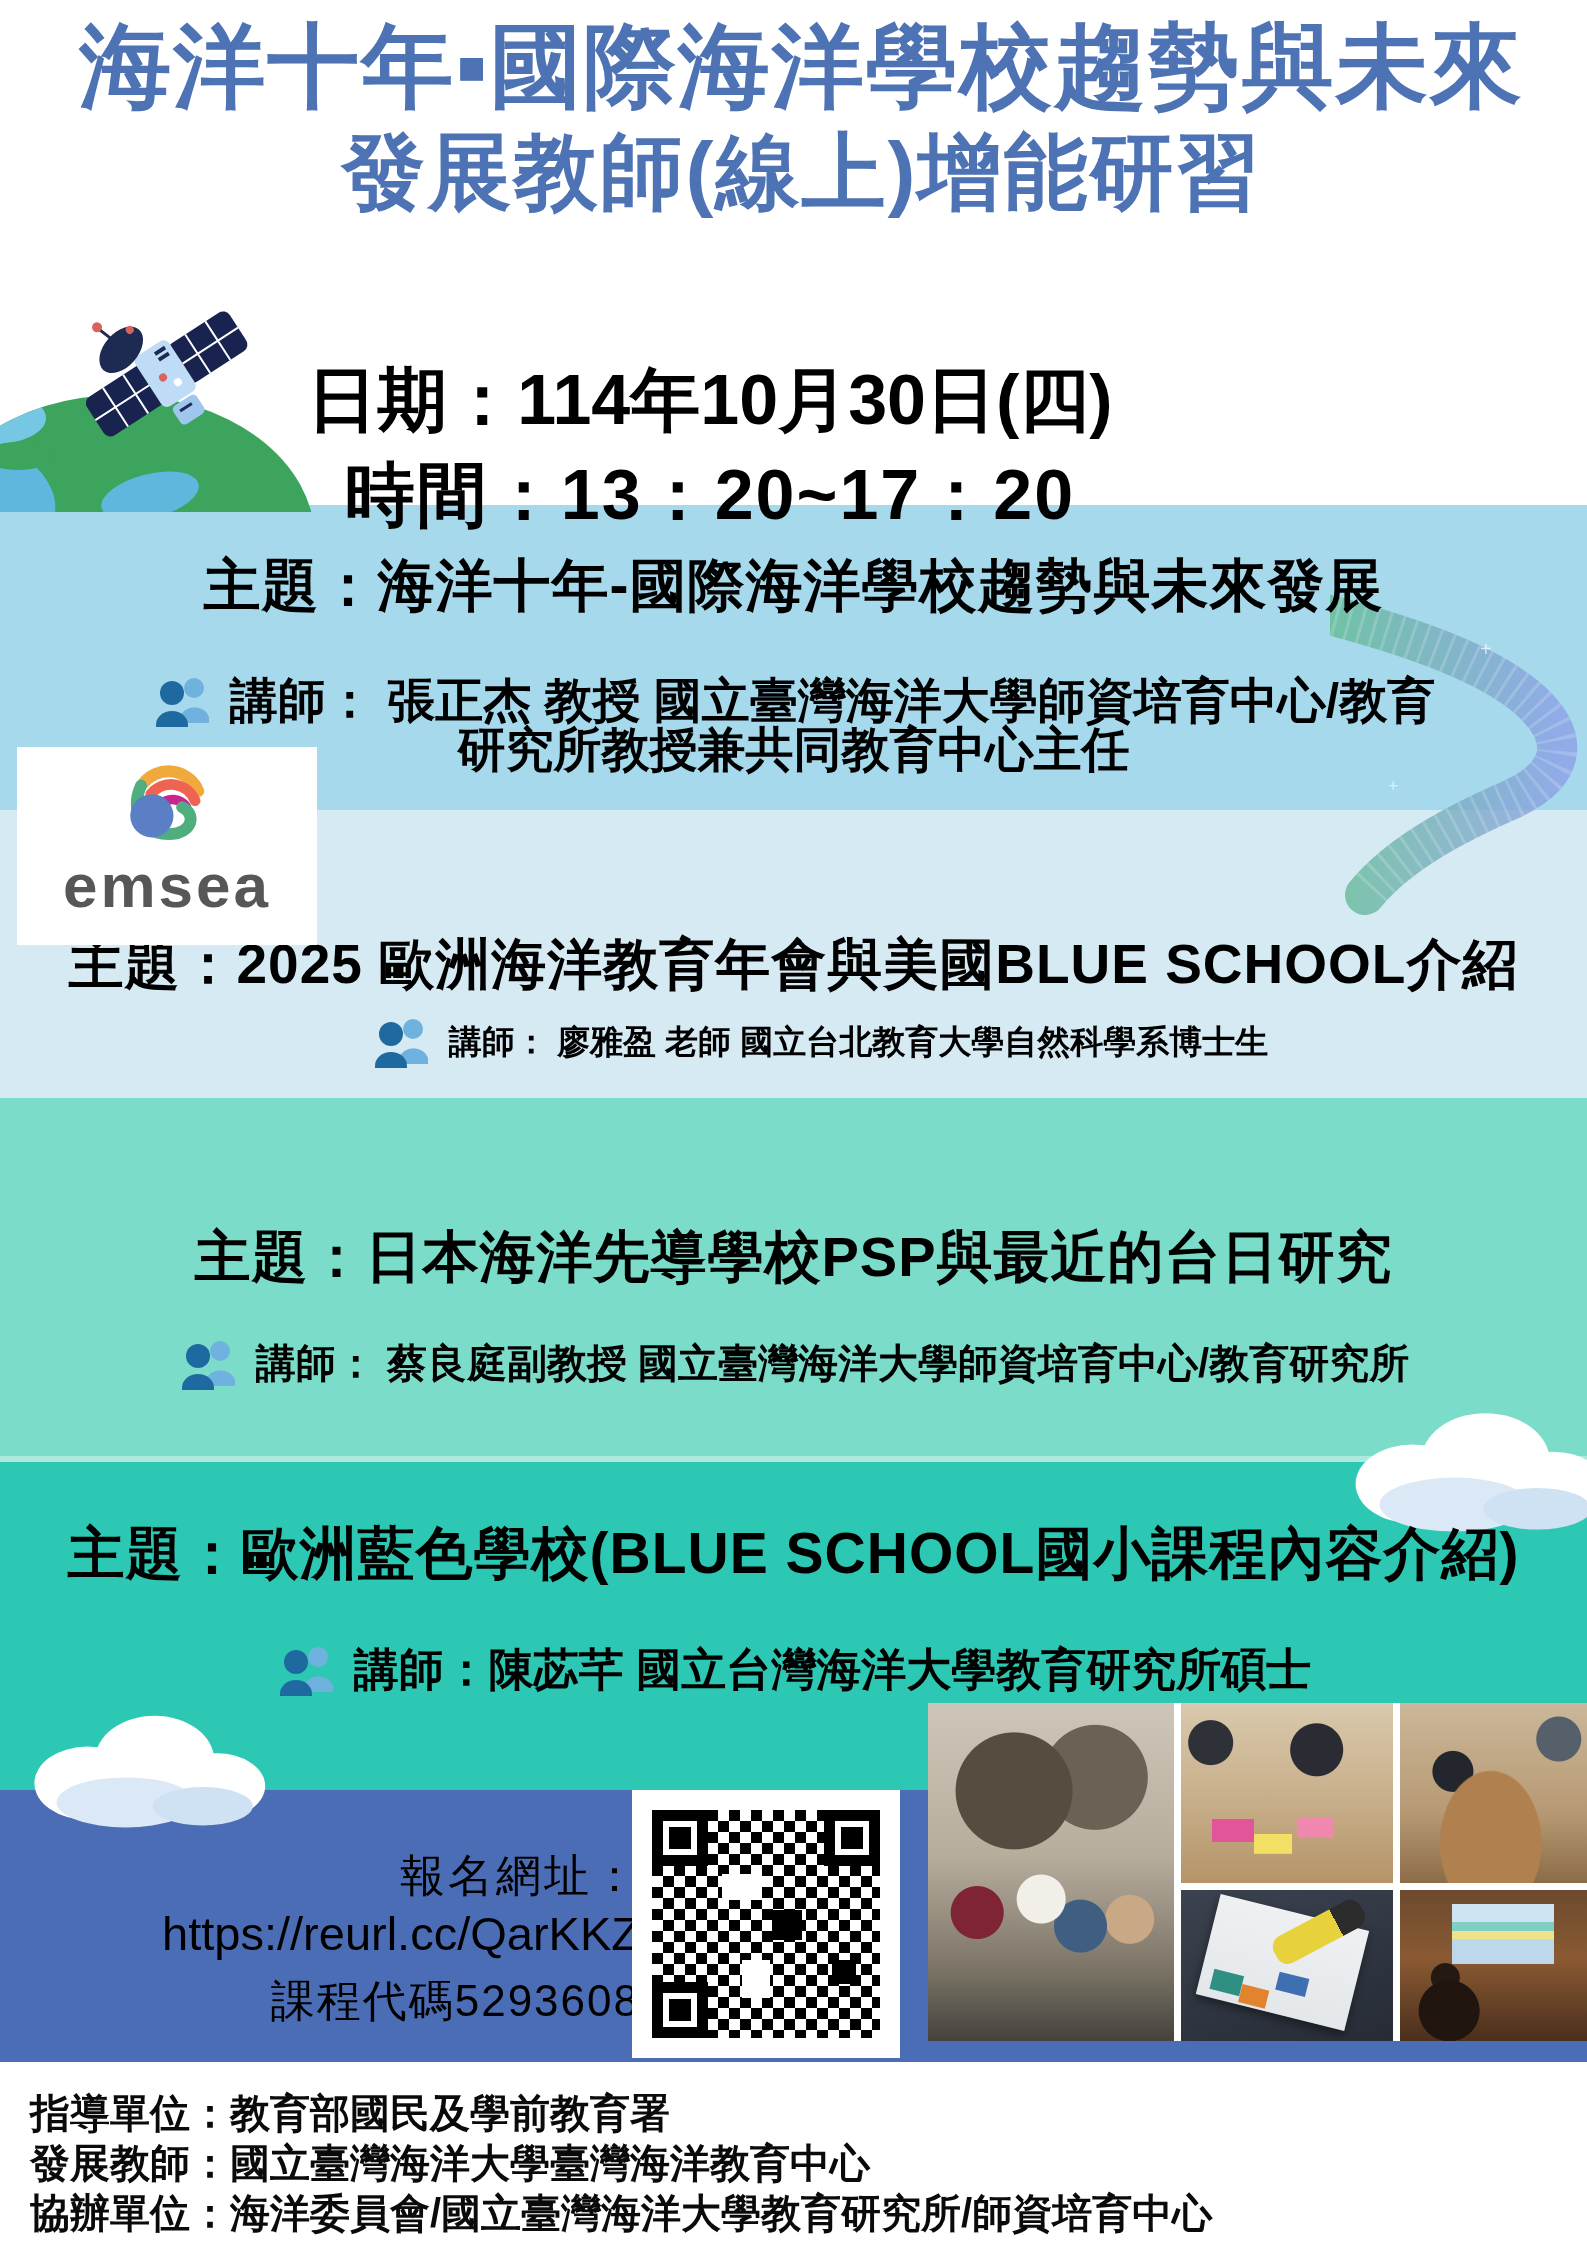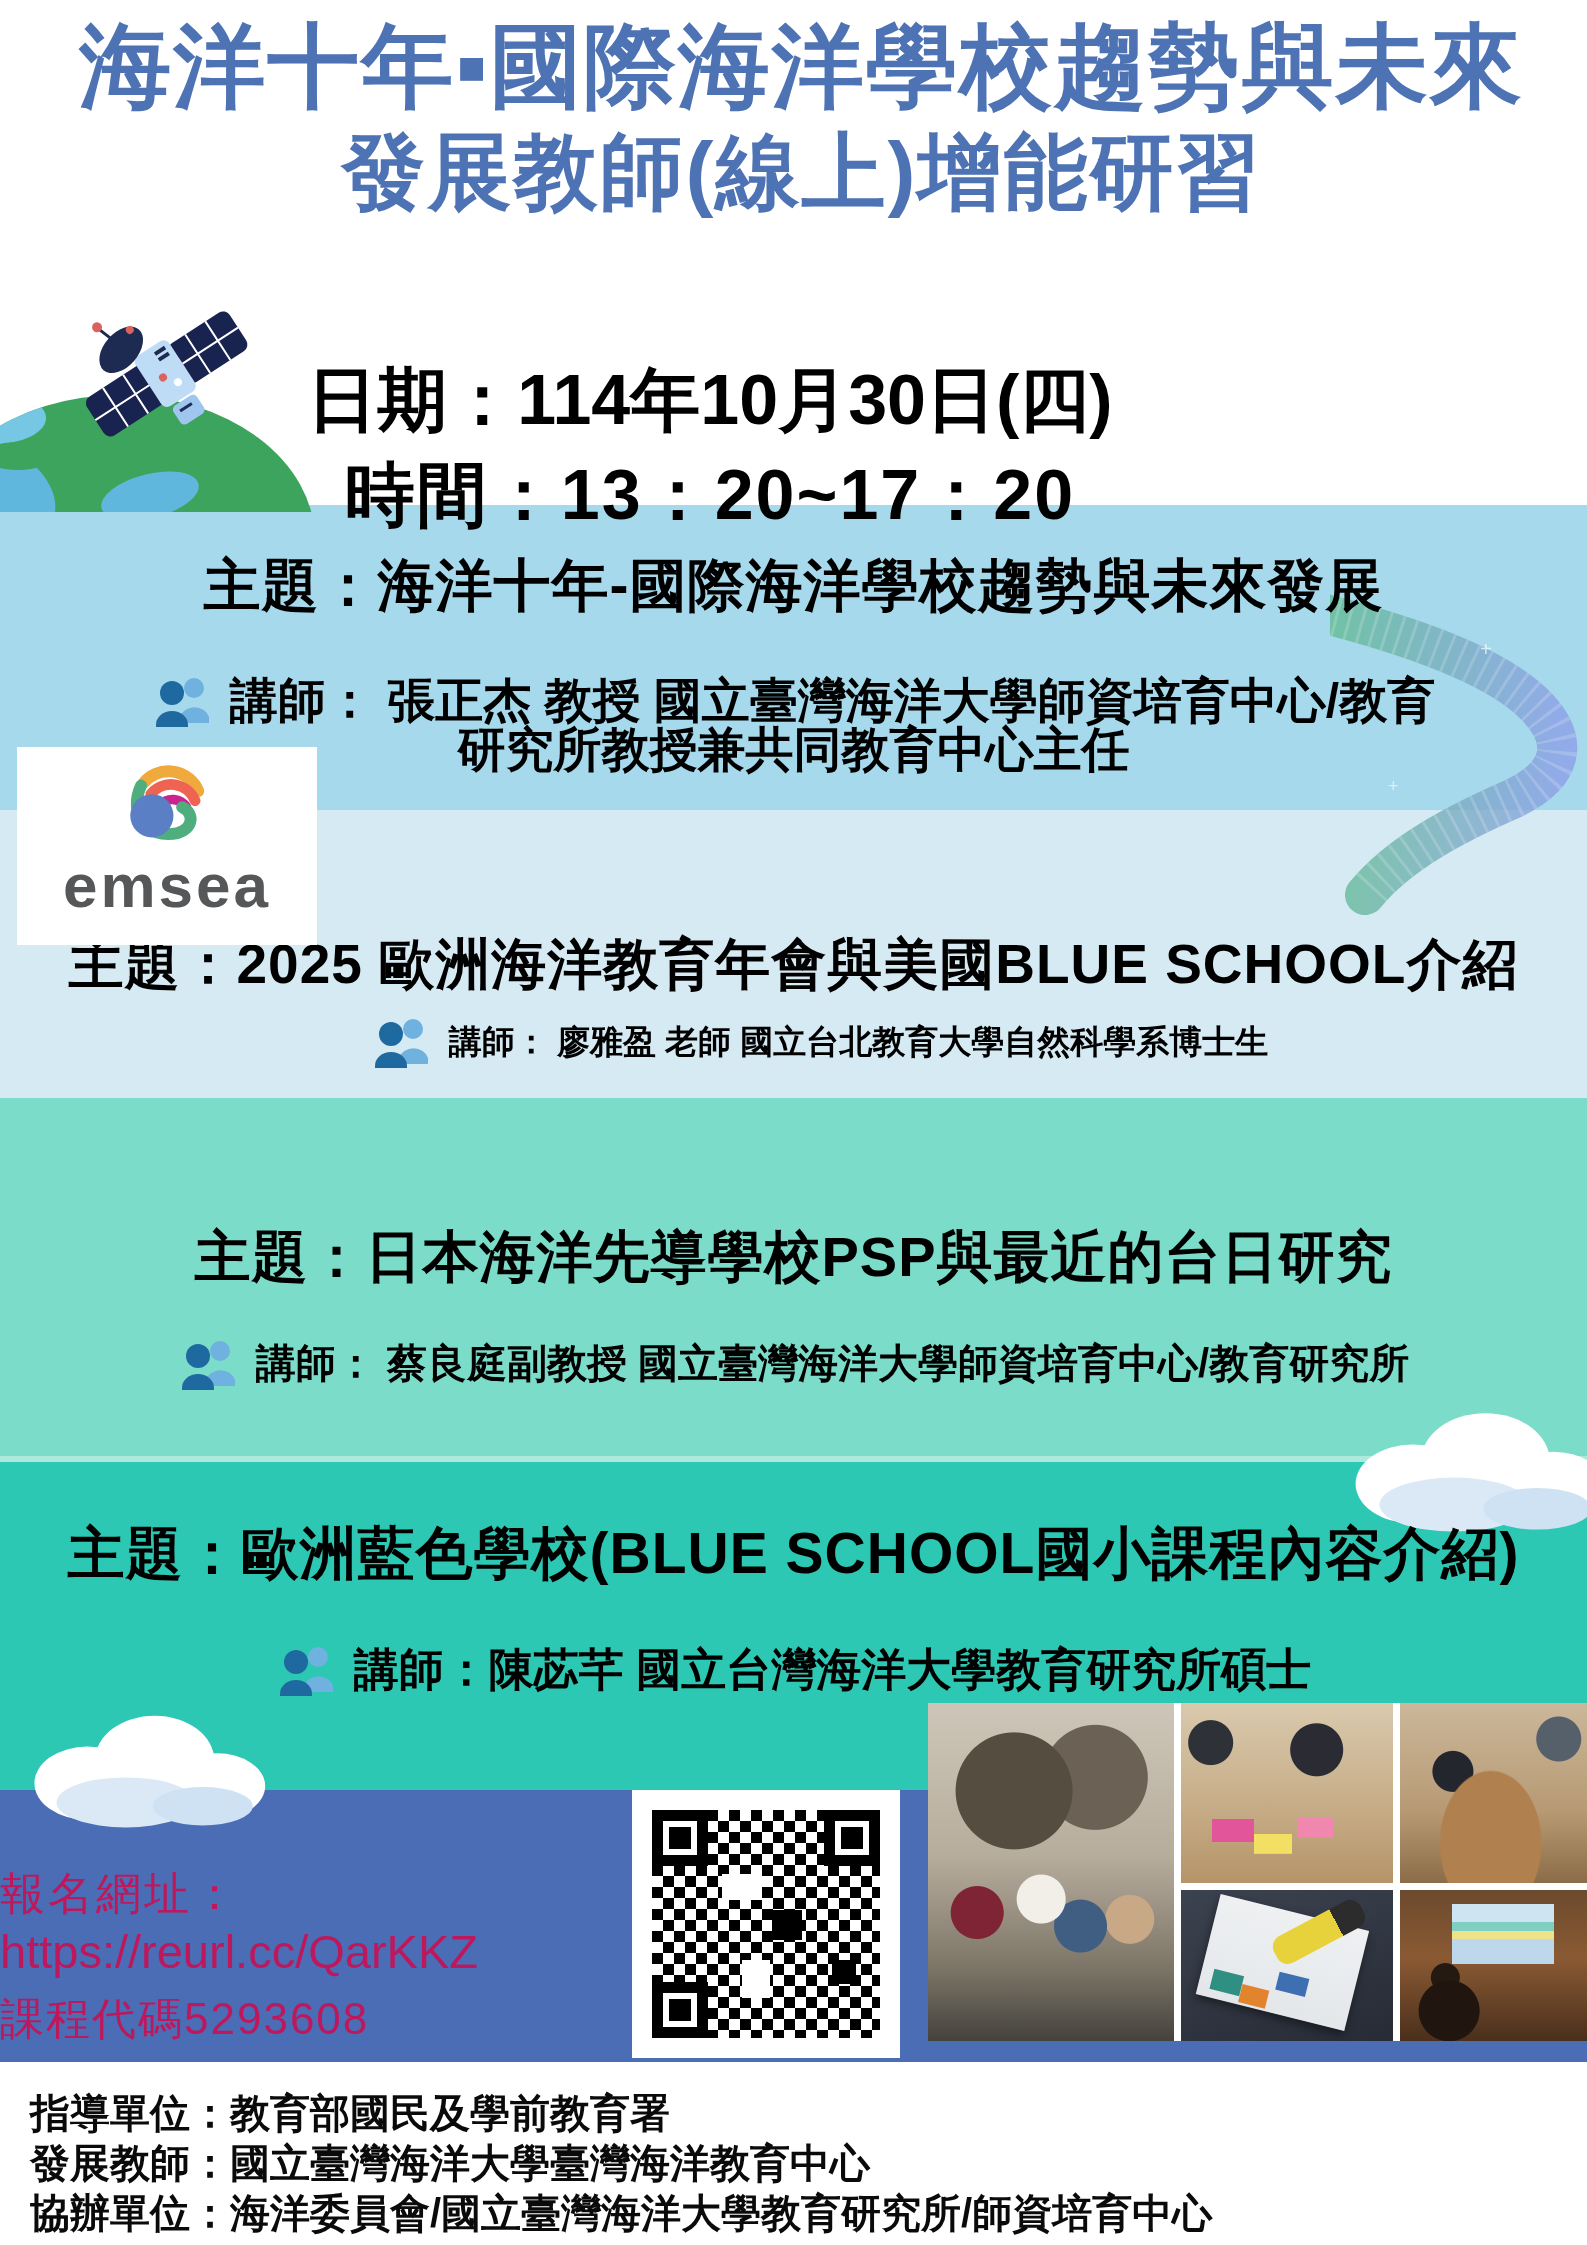--- a/index.html
+++ b/index.html
@@ -47,21 +47,21 @@
   .cloud{position:absolute;z-index:1;}
   .cloud-right{left:1340px;top:1386px;width:270px;height:150px;}
   .cloud-left{left:20px;top:1692px;width:250px;height:140px;}
 
   .logo-box{position:absolute;left:17px;top:747px;width:300px;height:198px;
     background:#ffffff;z-index:3;text-align:center;}
   .logo-mark{width:112px;height:108px;margin-top:4px;}
   .logo-text{font-size:62px;font-weight:700;color:#565759;letter-spacing:3px;
     line-height:1;margin-top:-8px;}
 
-  .reg{position:absolute;left:0;width:640px;text-align:left;color:#be185d;z-index:2;margin-top:18px;}
+  .reg{position:absolute;left:0;width:640px;text-align:right;color:#000000;z-index:2;}
   .reg-label{top:1846px;font-size:45px;font-weight:400;letter-spacing:3px;}
   .reg-url{top:1906px;font-size:47px;font-weight:400;}
   .reg-code{top:1972px;font-size:44px;font-weight:400;letter-spacing:2px;}
 
   .qr-box{position:absolute;left:632px;top:1790px;width:268px;height:268px;
     background:#ffffff;z-index:3;}
   .qr{position:absolute;left:20px;top:20px;width:228px;height:228px;
     background-image:
       linear-gradient(45deg,#000 25%,transparent 25% 75%,#000 75%),
       linear-gradient(45deg,#000 25%,transparent 25% 75%,#000 75%);

